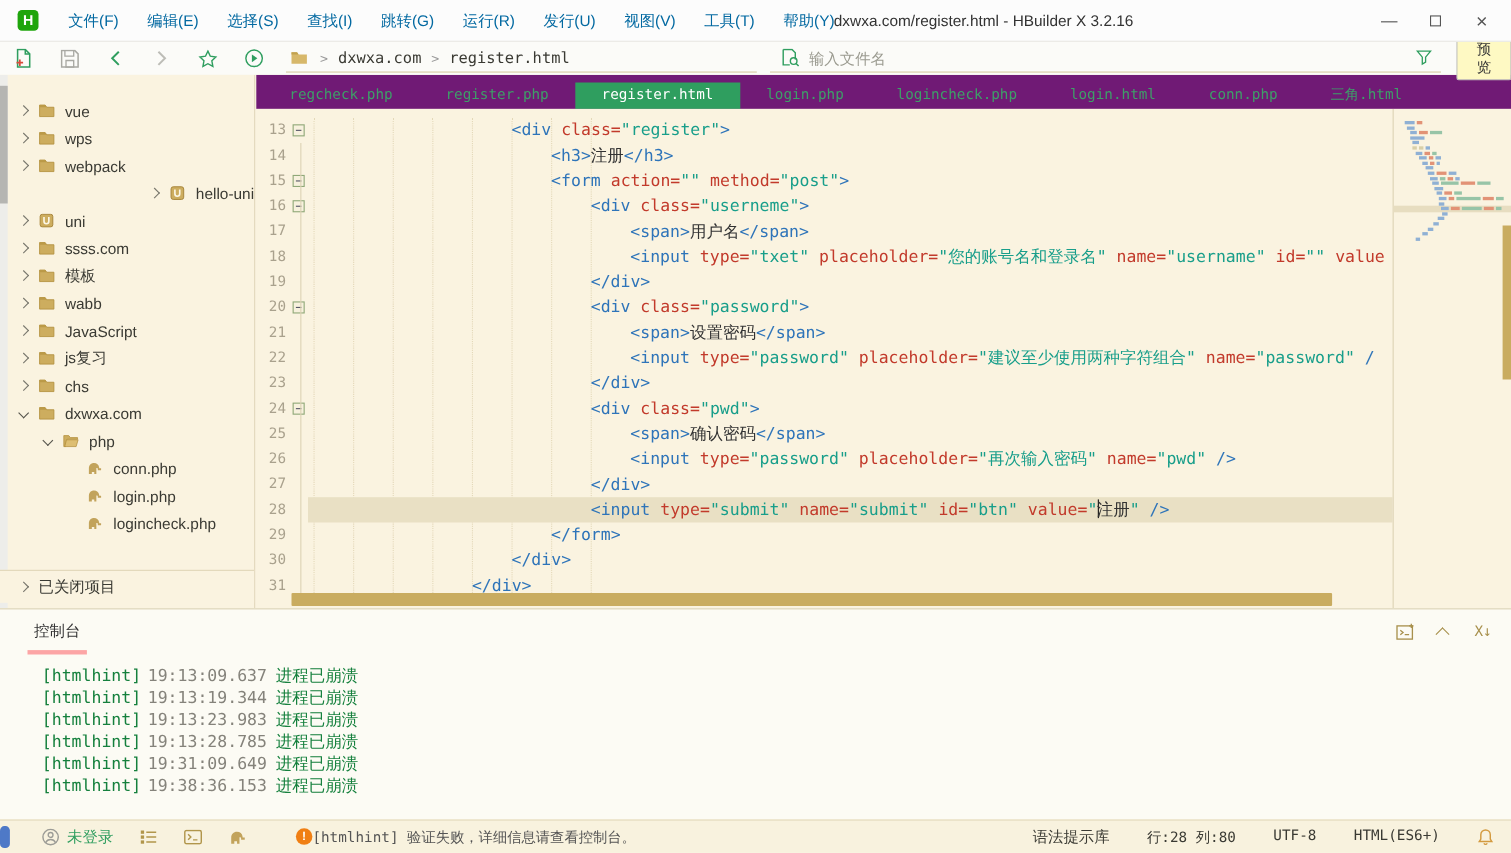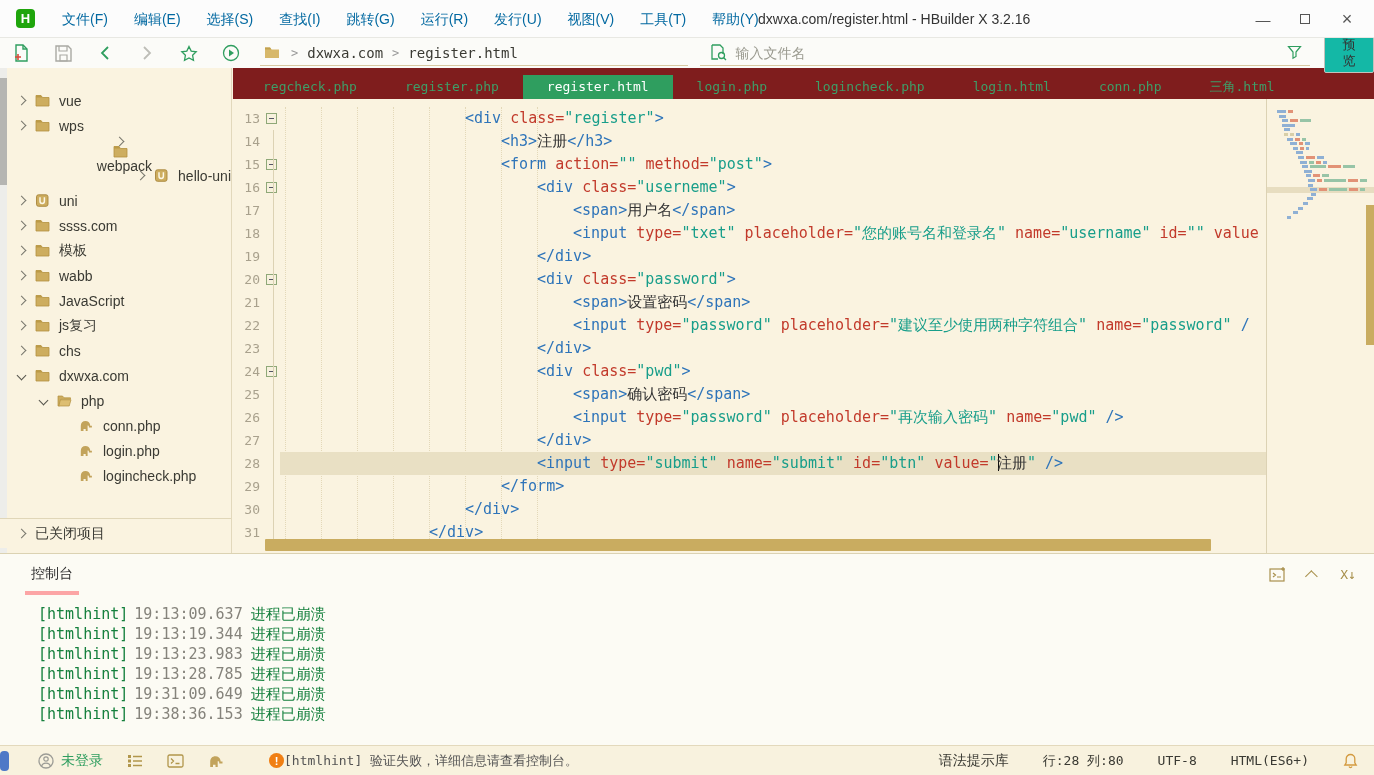--- a/index.html
+++ b/index.html
@@ -17,39 +17,39 @@
   .max-box{width:10px;height:10px;border:1px solid #555;}
 
   
   #toolbar{position:absolute;left:0;top:38px;width:1374px;height:30px;background:#FBFBF8;display:flex;align-items:center;z-index:4;}
   .tb-icon{width:20px;height:20px;margin:0 11px;display:flex;align-items:center;justify-content:center;flex:none;}
   #breadcrumb{display:flex;align-items:center;height:26px;width:430px;margin-left:8px;border-bottom:1px solid #D8C9A2;font-family:"DejaVu Sans Mono",monospace;font-size:14px;color:#3A3A33;}
   .crumb-sep{color:#999;margin:0 9px;font-size:12px;}
   #search-box{display:flex;align-items:center;height:26px;width:612px;margin-left:12px;border-bottom:1px solid #D8C9A2;}
   #search-input{flex:1;border:none;outline:none;background:transparent;font-size:14px;color:#444;font-family:"Liberation Sans",sans-serif;}
   #search-input::placeholder{color:#9B9B90;}
-  #preview-btn{margin-left:14px;border:1px solid #C2C2BC;border-radius:2px;background:#14b8a6;font-size:13px;color:#333;padding:3px 11px;line-height:16px;}
+  #preview-btn{margin-left:14px;border:1px solid #C2C2BC;border-radius:2px;background:#fef9c3;font-size:13px;color:#333;padding:3px 11px;line-height:16px;}
 
   
   #main{position:absolute;left:0;top:68px;width:1374px;height:485px;}
   #sidebar{position:absolute;left:0;top:0;width:232px;height:485px;background:#FAF3E0;border-right:1px solid #E2D8BC;overflow:hidden;}
   #side-track{position:absolute;left:0;top:0;width:7px;height:485px;background:#EDEDEA;}
   #side-thumb{position:absolute;left:0;top:10px;width:7px;height:107px;background:#B5B5B2;}
   #tree{position:absolute;left:7px;top:20px;right:0;}
   .tree-row{display:flex;align-items:center;height:25px;font-size:14px;color:#3A3A33;white-space:nowrap;}
   .chev{width:7px;height:7px;border-right:1.5px solid #77766C;border-bottom:1.5px solid #77766C;flex:none;margin-right:10px;}
   .chev.collapsed{transform:rotate(-45deg);}
   .chev.expanded{transform:rotate(45deg);border-color:#55544C;}
   .chev.none{visibility:hidden;}
   .tree-ico{width:15px;height:13px;margin-right:9px;flex:none;}
   #closed-projects{position:absolute;left:0;top:450px;width:232px;height:30px;border-top:1px solid #E0D6B8;display:flex;align-items:center;font-size:14px;color:#3A3A33;background:#FAF3E0;padding-left:11px;}
 
   
   #editor{position:absolute;left:233px;top:0;width:1141px;height:485px;}
-  #tabbar{position:absolute;left:0;top:0;width:1141px;height:31px;background:#7f1d1d;display:flex;align-items:flex-end;padding-left:6px;}
+  #tabbar{position:absolute;left:0;top:0;width:1141px;height:31px;background:#701a75;display:flex;align-items:flex-end;padding-left:6px;}
   .tab{height:24px;line-height:24px;padding:0 24px;font-family:"DejaVu Sans Mono",monospace;font-size:13px;color:#3E9E68;white-space:nowrap;}
   .tab.active{background:#2F9E5F;color:#FFFFFF;}
   #codearea{position:absolute;left:0;top:31px;width:1141px;height:454px;background:#FAF3E0;overflow:hidden;}
   #gutter{position:absolute;left:0;top:8px;width:47px;}
   .gut-row{height:23px;line-height:23px;font-family:"DejaVu Sans Mono",monospace;font-size:13px;color:#A9A18D;text-align:right;padding-right:20px;position:relative;}
   .fold-box{position:absolute;right:3px;top:6px;width:11px;height:11px;border:1px solid #8FA878;background:#F7F1DD;}
   .fold-box::after{content:"";position:absolute;left:2px;right:2px;top:4px;border-top:1px solid #556;}
   #fold-line{position:absolute;left:40px;top:31px;bottom:10px;border-left:1px solid #DCD2B4;}
   #pane{position:absolute;left:47px;top:8px;width:986px;height:446px;overflow:hidden;}
   .guide{position:absolute;top:0;bottom:14px;border-left:1px dotted #E3D8B8;}
@@ -182,21 +182,21 @@
         <div class="tree-row" style="padding-left: 11px;">
           <span class="chev collapsed"></span>
           <span>
             <svg class="tree-ico" viewBox="0 0 15 13">
               <path d="M1 1.5h5l1.5 2H14V12H1z" fill="#CDAD5F" stroke="#B3913F" stroke-width="0.8"></path>
               <path d="M1 1.5h5l1.5 2H1z" fill="#BB9A47"></path>
             </svg>
           </span>
           <span>wps</span>
         </div>
-        <div class="tree-row" style="padding-left: 11px; flex-direction: column;">
+        <div class="tree-row" style="padding-left: 11px;">
           <span class="chev collapsed"></span>
           <span>
             <svg class="tree-ico" viewBox="0 0 15 13">
               <path d="M1 1.5h5l1.5 2H14V12H1z" fill="#CDAD5F" stroke="#B3913F" stroke-width="0.8"></path>
               <path d="M1 1.5h5l1.5 2H1z" fill="#BB9A47"></path>
             </svg>
           </span>
           <span>webpack</span>
         </div>
         <div class="tree-row" style="padding-left: 11px; justify-content: flex-end;">

